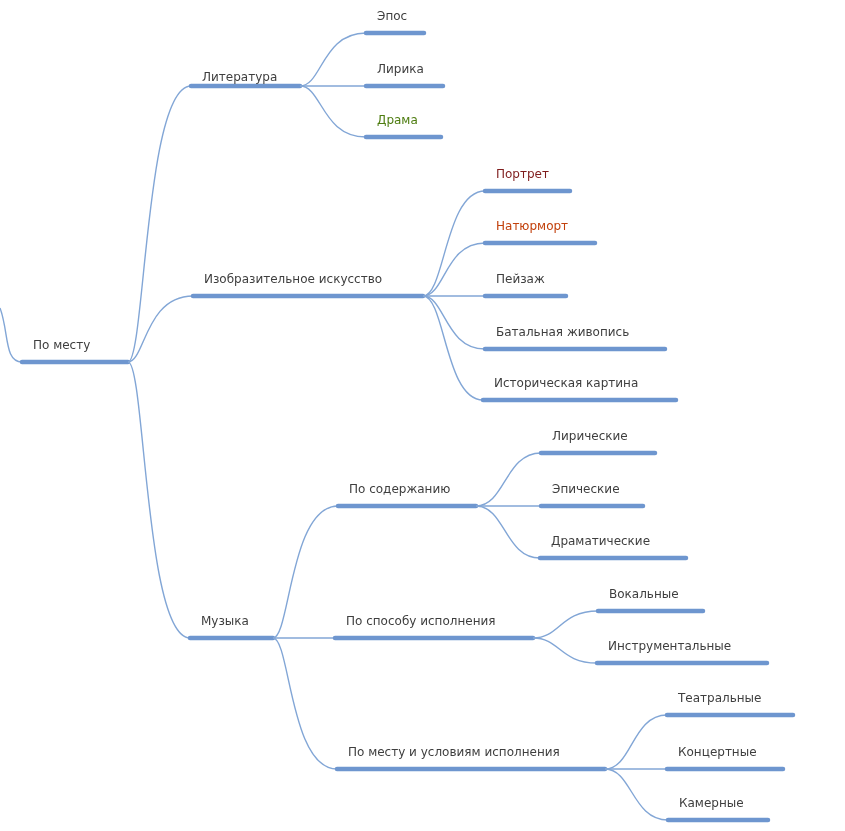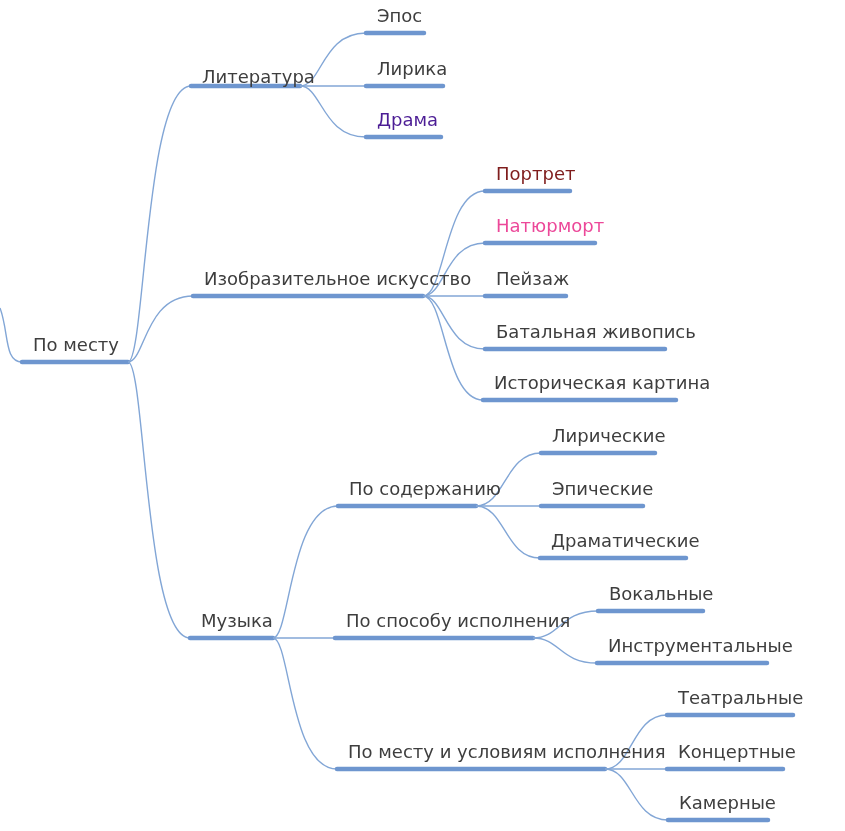--- a/index.html
+++ b/index.html
@@ -20,21 +20,21 @@
     position: absolute;
     left: 0;
     top: 0;
     width: 845px;
     height: 831px;
     display: block;
   }
   .node-label {
     position: absolute;
     white-space: nowrap;
-    font-size: 18px;
+    font-size: 12px;
     line-height: 20px;
     color: #3e3e3e;
     cursor: default;
     user-select: none;
   }
 </style>
 </head>
 <body>
 
 <div id="stage">
@@ -84,24 +84,24 @@
       <path d="M 605 769 C 632 769 632 769 667 769" fill="none" stroke="#82a6d6" stroke-width="1.4"></path>
       <line x1="667" y1="769" x2="783" y2="769" stroke="#6e96cf" stroke-width="4.5" stroke-linecap="round"></line>
       <path d="M 605 769 C 632 769 632 820 668 820" fill="none" stroke="#82a6d6" stroke-width="1.4"></path>
       <line x1="668" y1="820" x2="768" y2="820" stroke="#6e96cf" stroke-width="4.5" stroke-linecap="round"></line>
     </svg>
 
 <div class="node-label" style="left: 33px; top: 335px; color: rgb(62, 62, 62);">По месту</div>
     <div class="node-label" style="left: 202px; top: 59px; color: rgb(62, 62, 62); margin-top: 8px;">Литература</div>
     <div class="node-label" style="left: 377px; top: 6px; color: rgb(62, 62, 62);">Эпос</div>
     <div class="node-label" style="left: 377px; top: 59px; color: rgb(62, 62, 62);">Лирика</div>
-    <div class="node-label" style="left: 377px; top: 110px; color: #4c1d95;">Драма</div>
+    <div class="node-label" style="left: 377px; top: 110px; color: #4d7c0f;">Драма</div>
     <div class="node-label" style="left: 204px; top: 269px; color: rgb(62, 62, 62);">Изобразительное искусство</div>
     <div class="node-label" style="left: 496px; top: 164px; color: #7f1d1d;">Портрет</div>
-    <div class="node-label" style="left: 496px; top: 216px; color: #ec4899;">Натюрморт</div>
+    <div class="node-label" style="left: 496px; top: 216px; color: #c2410c;">Натюрморт</div>
     <div class="node-label" style="left: 496px; top: 269px; color: rgb(62, 62, 62);">Пейзаж</div>
     <div class="node-label" style="left: 496px; top: 322px; color: rgb(62, 62, 62);">Батальная живопись</div>
     <div class="node-label" style="left: 494px; top: 373px; color: rgb(62, 62, 62);">Историческая картина</div>
     <div class="node-label" style="left: 201px; top: 611px; color: rgb(62, 62, 62);">Музыка</div>
     <div class="node-label" style="left: 349px; top: 479px; color: rgb(62, 62, 62);">По содержанию</div>
     <div class="node-label" style="left: 552px; top: 426px; color: rgb(62, 62, 62);">Лирические</div>
     <div class="node-label" style="left: 552px; top: 479px; color: rgb(62, 62, 62);">Эпические</div>
     <div class="node-label" style="left: 551px; top: 531px; color: rgb(62, 62, 62);">Драматические</div>
     <div class="node-label" style="left: 346px; top: 611px; color: rgb(62, 62, 62);">По способу исполнения</div>
     <div class="node-label" style="left: 609px; top: 584px; color: rgb(62, 62, 62);">Вокальные</div>

